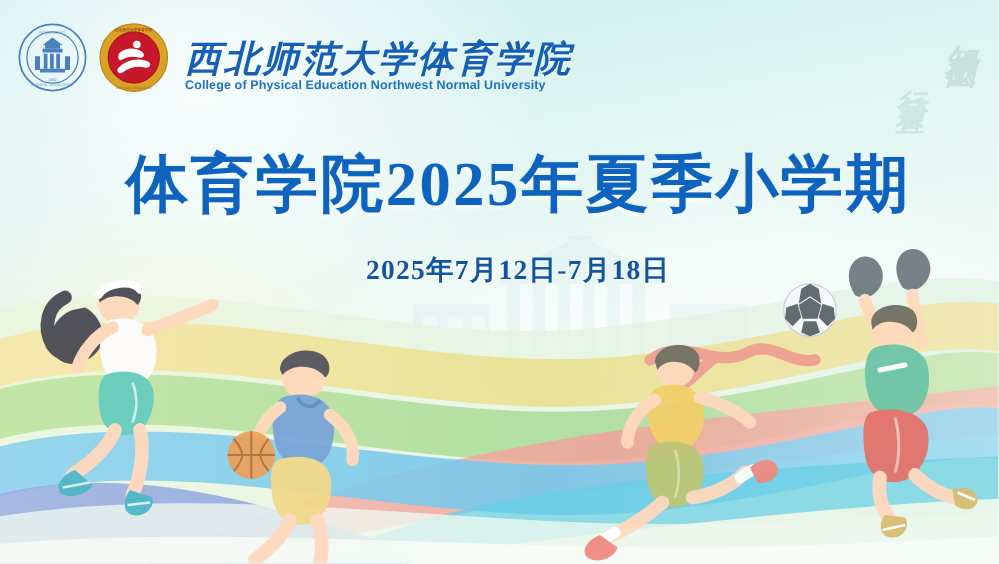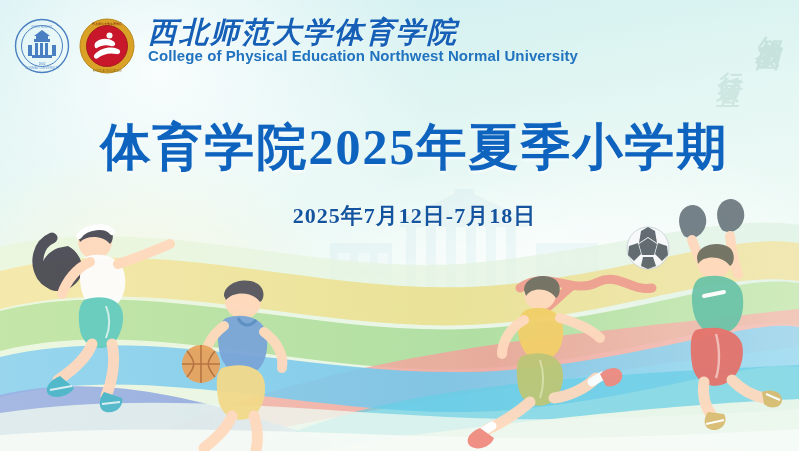--- a/index.html
+++ b/index.html
@@ -83,39 +83,39 @@
     left: 0; bottom: 0; width: 799px; height: 300px;
     pointer-events: none;
   }
 
   
   .header {
     position: absolute;
     left: 14px;
     top: 18px;
     display: flex;
-    align-items: flex-start;
+    align-items: flex-end;
     gap: 9px;
   }
   .seal { flex: 0 0 auto; }
   .brand { margin-left: 4px; }
   .brand-cn {
     font-family: "Liberation Serif", "DejaVu Serif", serif;
     font-size: 29px;
     font-weight: 700;
     font-style: italic;
     color: #1560b6;
     letter-spacing: 2px;
     line-height: 1;
     white-space: nowrap;
     text-shadow: 0 1px 0 rgba(255,255,255,0.7);
   }
   .brand-en {
     margin-top: 0;
-    font-size: 15px;
+    font-size: 10px;
     font-weight: 700;
     color: #2173bf;
     letter-spacing: 0.1px;
     white-space: nowrap;
   }
 
   
   .titles {
     position: absolute;
     left: 0;

